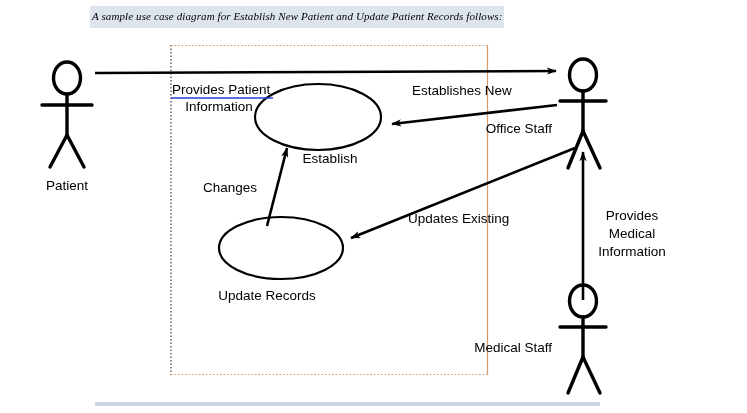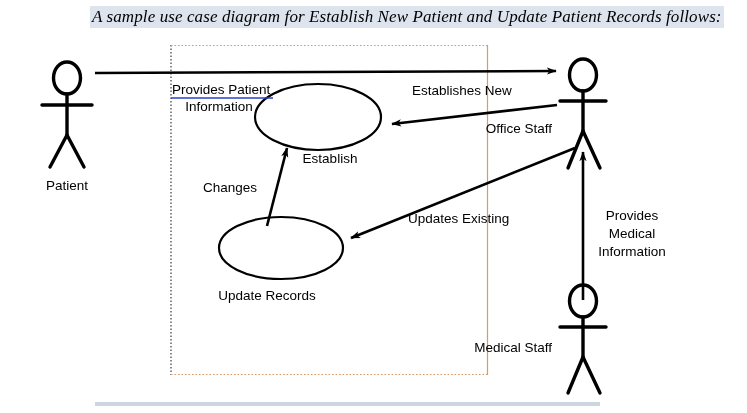--- a/index.html
+++ b/index.html
@@ -23,21 +23,21 @@
     top: 0;
     width: 747px;
     height: 34px;
   }
   #caption-text {
     position: absolute;
     left: 90px;
     top: 6px;
     font-family: "Liberation Serif", serif;
     font-style: italic;
-    font-size: 17px;
+    font-size: 11px;
     line-height: 19px;
     color: #000000;
     background: #dde4ee;
     padding: 1px 2px 2px 2px;
     white-space: nowrap;
     letter-spacing: 0.1px;
   }
 
   
   #bottom-rule {

